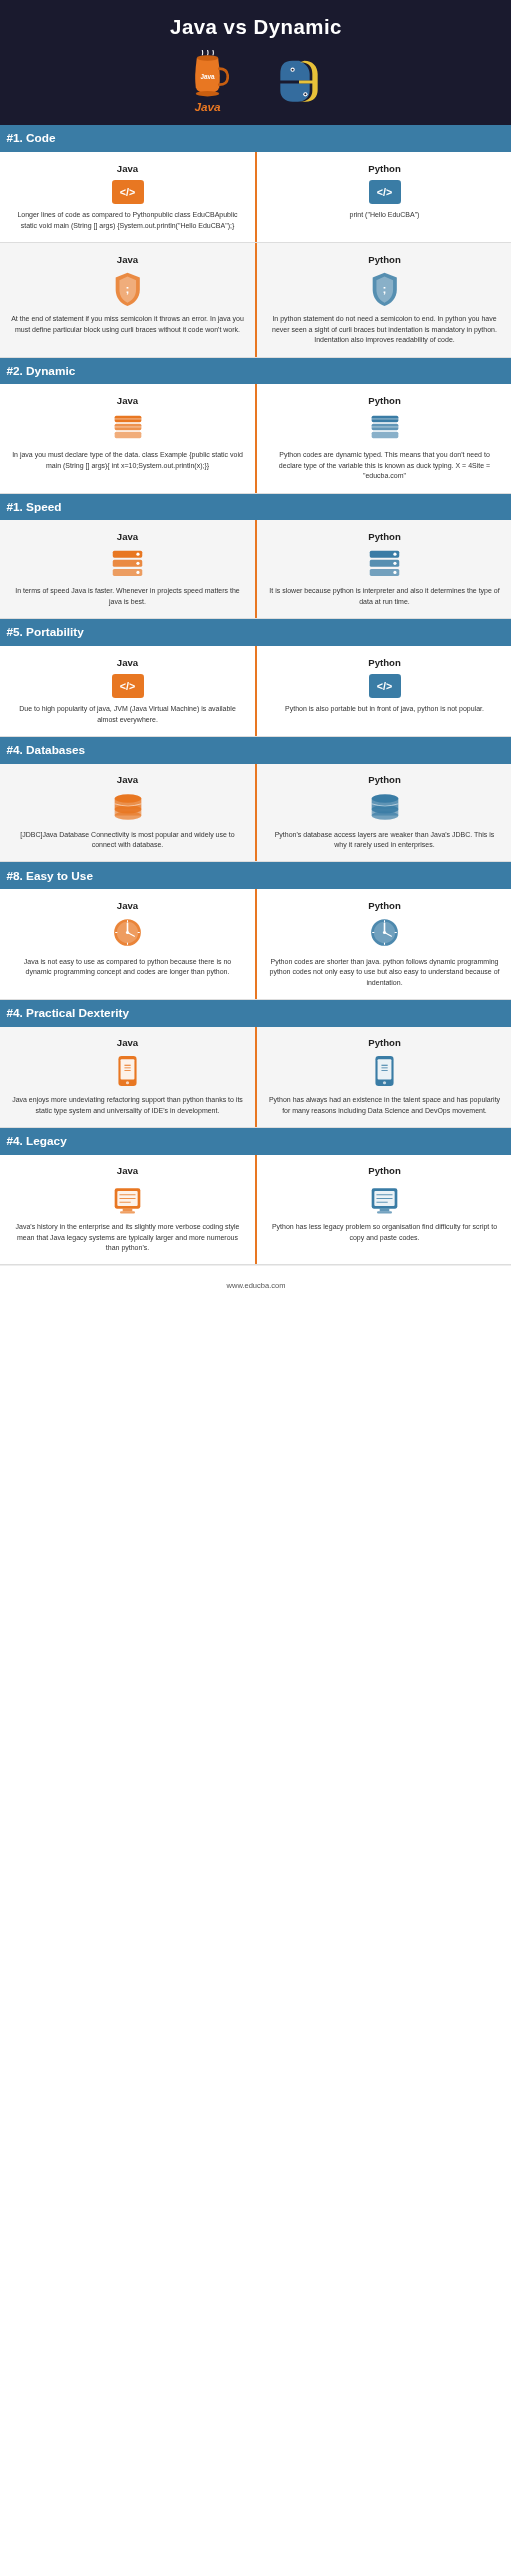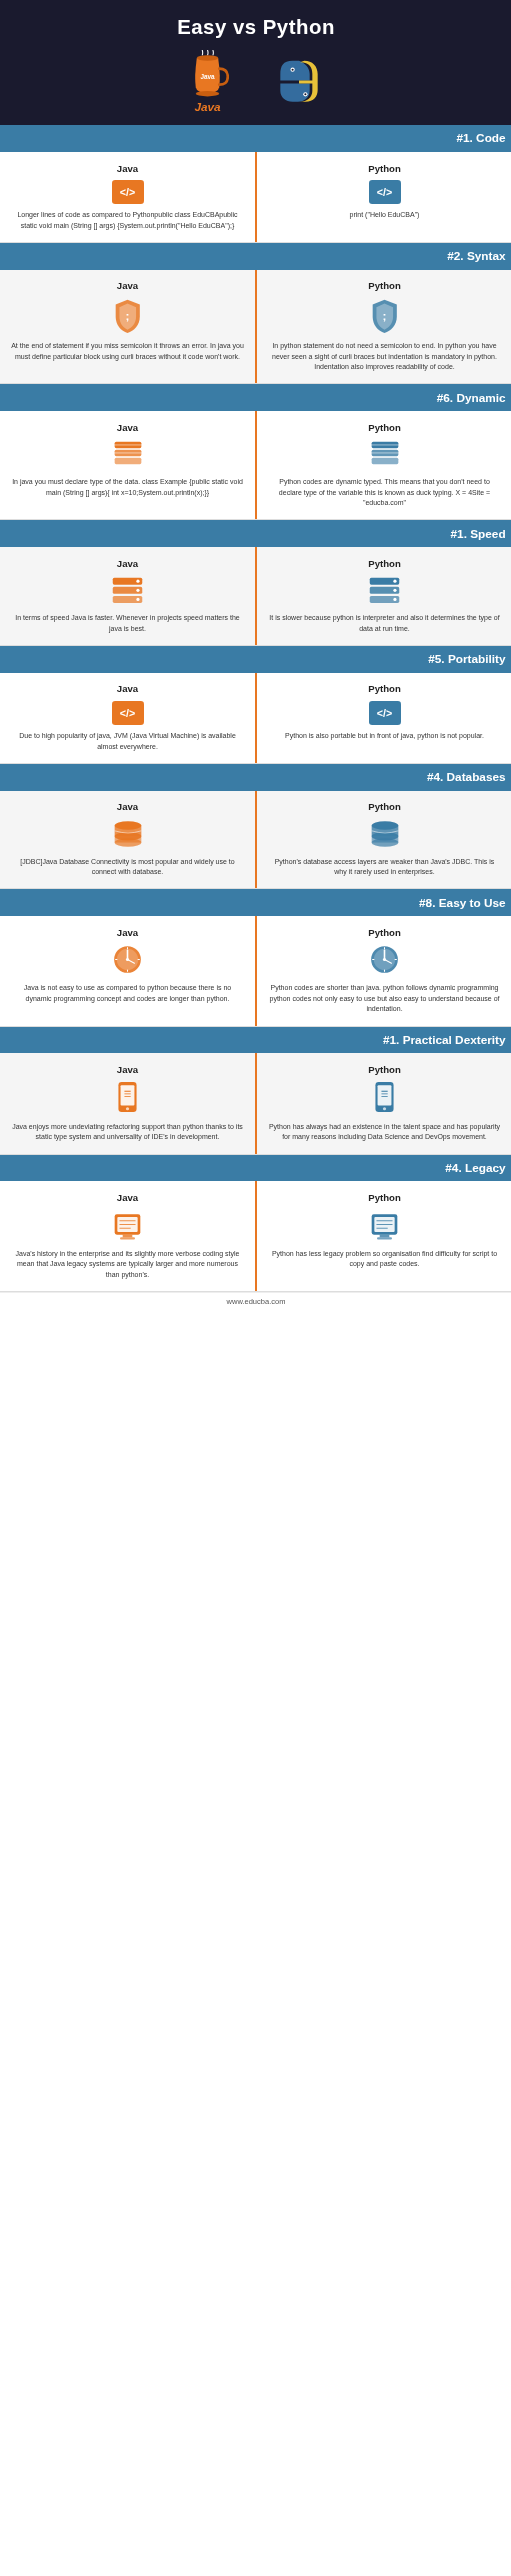--- a/index.html
+++ b/index.html
@@ -46,21 +46,21 @@
       margin-top: 2.7px;
     }
     .python-snake {
       width: 54px;
       height: 48px;
     }
 
     
     .section-header {
       background: #3a7ca5;
-      text-align: right;
+      text-align: left;
       padding: 6.4px;
       color: #fff;
       font-size: 11.8px;
       font-weight: bold;
     }
 
     
     .comparison-row {
       display: flex;
       border-bottom: 0.5px solid #ddd;
@@ -105,31 +105,31 @@
       font-weight: bold;
     }
     .code-icon-blue {
       background: #3a7ca5;
     }
 
     
     .footer {
       background: #fff;
       text-align: center;
-      padding: 4px;
+      padding: 15px;
       font-size: 7.5px;
       color: #555;
       border-top: 0.5px solid #eee;
     }
   </style>
 </head>
 <body>
 
 <div class="header">
-  <h1>Easy vs Python</h1>
+  <h1>Java vs Dynamic</h1>
   <div class="header-logos">
 
     <div class="java-logo">
       <svg class="java-cup" viewBox="0 0 80 90">
 
         <path d="M20,15 Q15,50 18,70 Q20,80 40,82 Q60,80 62,70 Q65,50 60,15 Z" fill="#e87722"></path>
         <path d="M25,15 Q21,50 23,68 Q25,77 40,79 Q55,77 57,68 Q59,50 55,15 Z" fill="#e87722"></path>
 
         <path d="M30,10 Q32,5 30,0" stroke="#fff" stroke-width="2" fill="none"></path>
         <path d="M40,10 Q42,5 40,0" stroke="#fff" stroke-width="2" fill="none"></path>
@@ -176,21 +176,20 @@
         <div class="comparison-col">
           <div class="col-title">Python</div>
           <div class="col-icon">
             <div class="code-icon code-icon-blue">&lt;/&gt;</div>
           </div>
           <div class="col-text">print ("Hello EduCBA")</div>
         </div>
       </div>
     </div>
     <div>
-      <div class="section-header">#2. Syntax</div>
       <div class="comparison-row" style="background: rgb(245, 245, 245);">
         <div class="comparison-col">
           <div class="col-title">Java</div>
           <div class="col-icon"><svg width="29.5" height="35" viewBox="0 0 55 65">
         <path d="M27,3 L5,12 L5,35 C5,50 15,62 27,65 C39,62 50,50 50,35 L50,12 Z" fill="#e87722" opacity="0.85"></path>
         <path d="M27,10 L12,17 L12,35 C12,47 19,56 27,59 C35,56 43,47 43,35 L43,17 Z" fill="#fff" opacity="0.3"></path>
         <text x="27" y="40" text-anchor="middle" fill="#fff" font-size="22" font-weight="bold">;</text>
       </svg></div>
           <div class="col-text">At the end of statement if you miss semicolon it throws an error.
 In java you must define particular block using curli braces without it code won't work.</div>
@@ -201,21 +200,21 @@
         <path d="M27,3 L5,12 L5,35 C5,50 15,62 27,65 C39,62 50,50 50,35 L50,12 Z" fill="#3a7ca5" opacity="0.85"></path>
         <path d="M27,10 L12,17 L12,35 C12,47 19,56 27,59 C35,56 43,47 43,35 L43,17 Z" fill="#fff" opacity="0.3"></path>
         <text x="27" y="40" text-anchor="middle" fill="#fff" font-size="22" font-weight="bold">;</text>
       </svg></div>
           <div class="col-text">In python statement do not need a semicolon to end.
 In python you have never seen a sight of curli braces but indentation is mandatory in python. Indentation also improves readability of code.</div>
         </div>
       </div>
     </div>
     <div>
-      <div class="section-header">#6. Dynamic</div>
+      <div class="section-header">#2. Dynamic</div>
       <div class="comparison-row" style="background: rgb(255, 255, 255);">
         <div class="comparison-col">
           <div class="col-title">Java</div>
           <div class="col-icon"><svg width="32" height="29.5" viewBox="0 0 60 55">
         <rect x="5" y="5" width="50" height="12" rx="3" fill="#e87722"></rect>
         <rect x="5" y="20" width="50" height="12" rx="3" fill="#e87722" opacity="0.8"></rect>
         <rect x="5" y="35" width="50" height="12" rx="3" fill="#e87722" opacity="0.6"></rect>
         <line x1="5" y1="11" x2="55" y2="11" stroke="#fff" stroke-width="1"></line>
         <line x1="5" y1="26" x2="55" y2="26" stroke="#fff" stroke-width="1"></line>
       </svg></div>
@@ -344,21 +343,21 @@
         <line x1="29" y1="6" x2="29" y2="10" stroke="#fff" stroke-width="2"></line>
         <line x1="29" y1="48" x2="29" y2="52" stroke="#fff" stroke-width="2"></line>
         <line x1="6" y1="29" x2="10" y2="29" stroke="#fff" stroke-width="2"></line>
         <line x1="48" y1="29" x2="52" y2="29" stroke="#fff" stroke-width="2"></line>
       </svg></div>
           <div class="col-text">Python codes are shorter than java. python follows dynamic programming python codes not only easy to use but also easy to understand because of indentation.</div>
         </div>
       </div>
     </div>
     <div>
-      <div class="section-header">#1. Practical Dexterity</div>
+      <div class="section-header">#4. Practical Dexterity</div>
       <div class="comparison-row" style="background: rgb(245, 245, 245);">
         <div class="comparison-col">
           <div class="col-title">Java</div>
           <div class="col-icon"><svg width="27" height="32" viewBox="0 0 50 60">
         <rect x="8" y="2" width="34" height="56" rx="6" fill="#e87722"></rect>
         <rect x="12" y="8" width="26" height="38" rx="2" fill="#fff" opacity="0.9"></rect>
         <circle cx="25" cy="52" r="3" fill="#fff" opacity="0.7"></circle>
         <text x="25" y="30" text-anchor="middle" fill="#e87722" font-size="16">☰</text>
       </svg></div>
           <div class="col-text">Java enjoys more undeviating refactoring support than python thanks to its static type system and universality of IDE's in development.</div>

